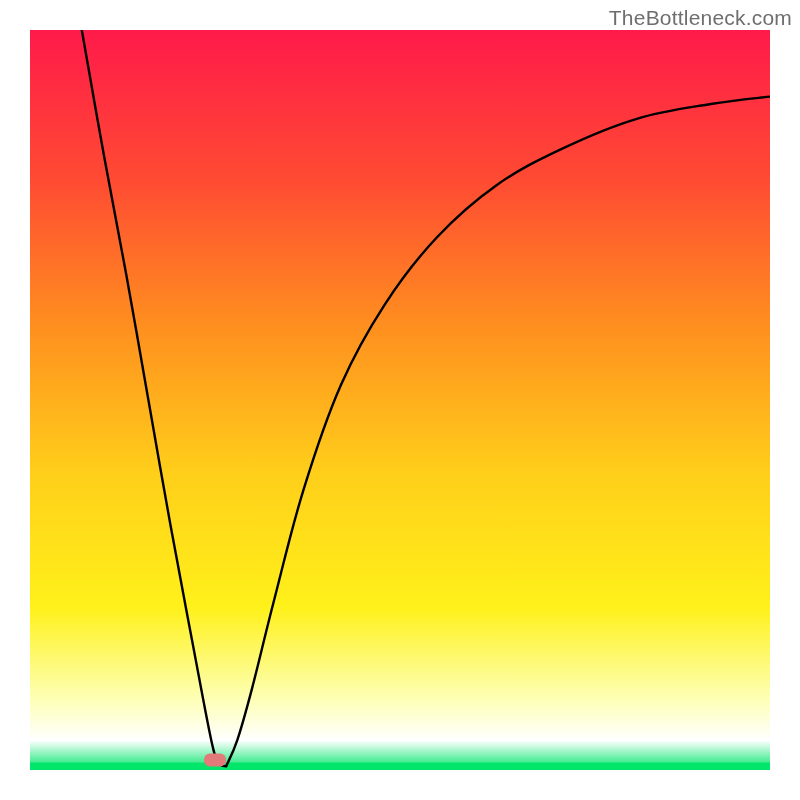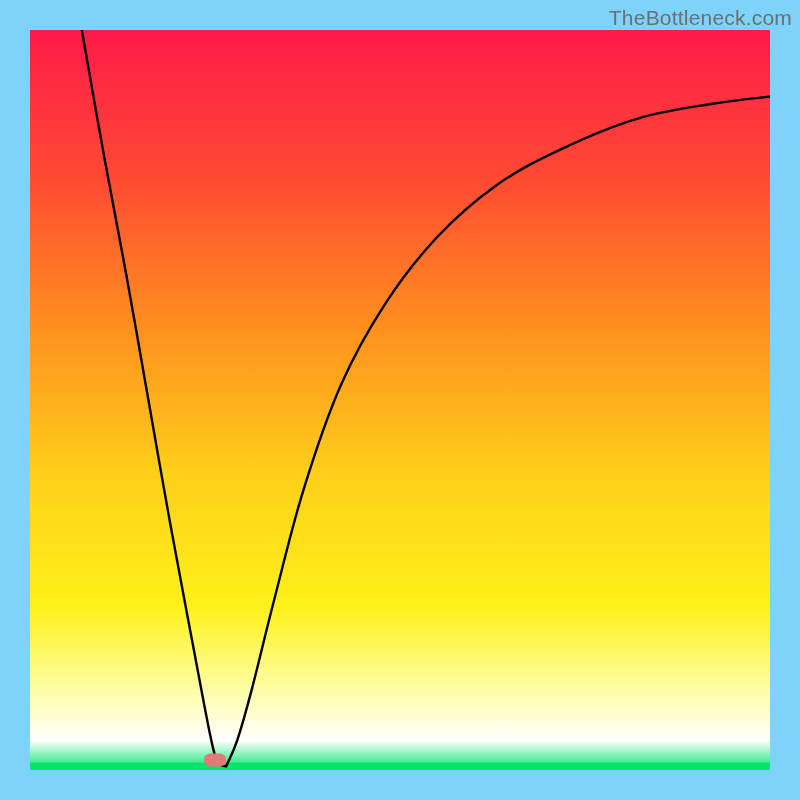--- a/index.html
+++ b/index.html
@@ -8,21 +8,21 @@
     width: 800px;
     height: 800px;
     overflow: hidden;
     background: #000;
     font-family: Arial, Helvetica, sans-serif;
   }
   .frame {
     position: relative;
     width: 800px;
     height: 800px;
-    background: #7dd3fc;
+    background: #ffffff;
   }
   .plot-area {
     position: absolute;
     left: 30px;
     top: 30px;
     width: 740px;
     height: 740px;
   }
   .watermark {
     position: absolute;

